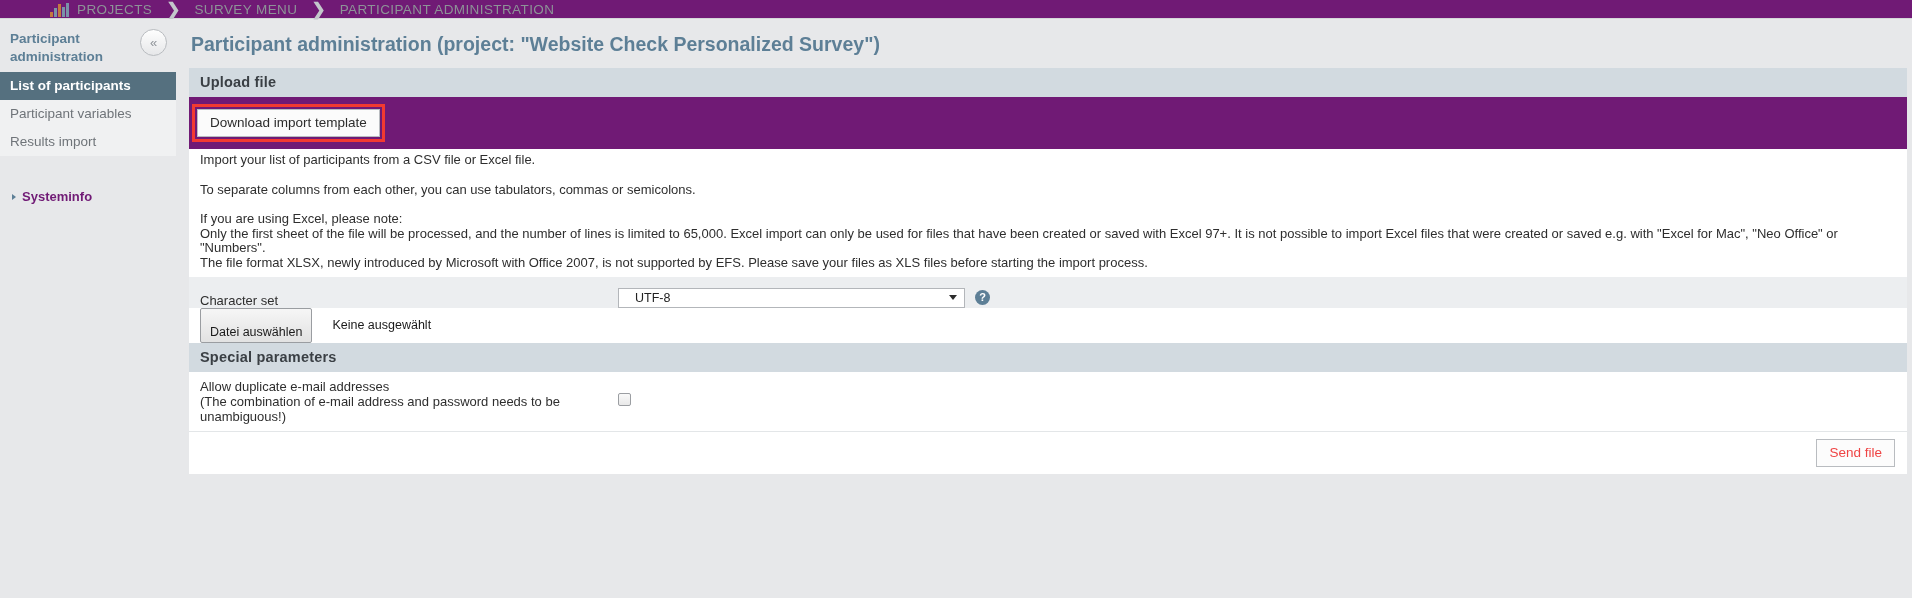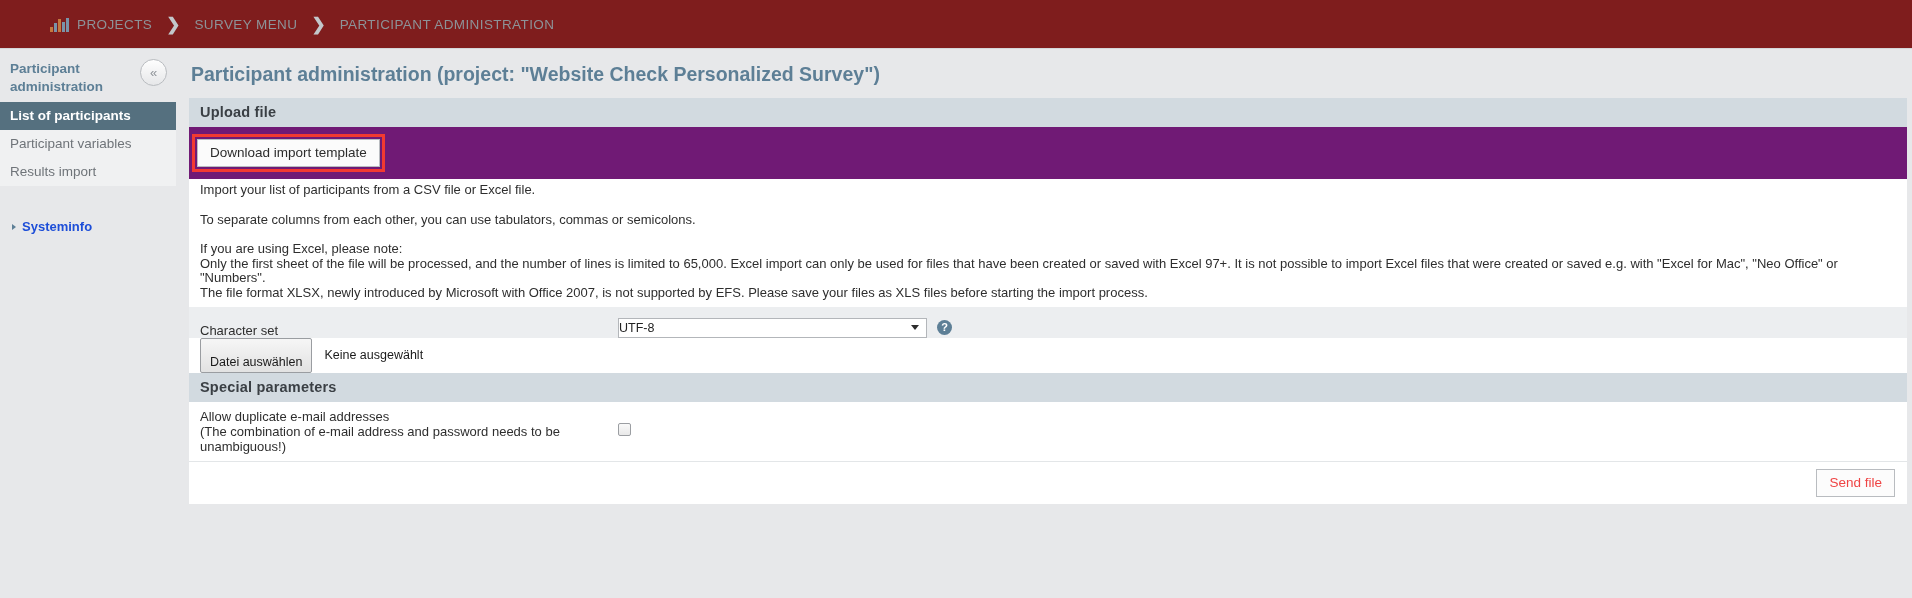--- a/index.html
+++ b/index.html
@@ -8,22 +8,22 @@
     width: 1912px; height: 598px;
     overflow: hidden;
     background: #e7e8ea;
     font-family: "Liberation Sans", sans-serif;
     font-size: 13px;
     color: #333;
   }
 
   
   #breadcrumb-bar {
-    height: 49px;
-    background: #7f1d1d;
+    height: 19px;
+    background: #701a75;
     border-bottom: 1px solid #d5d7d9;
     display: flex;
     align-items: center;
     padding-left: 50px;
   }
   .bc-icon {
     width: 18px; height: 15px;
     display: inline-block;
     position: relative;
     margin-right: 9px;
@@ -77,21 +77,21 @@
   }
   .side-item.active {
     background: #55707f;
     color: #ffffff;
     font-weight: bold;
   }
   .side-item.plain { background: #f0f1f2; }
   #side-systeminfo {
     margin-top: 33px;
     padding-left: 12px;
-    color: #1d4ed8;
+    color: #701a75;
     font-weight: bold;
     font-size: 13px;
     cursor: pointer;
   }
   #side-systeminfo .caret {
     display: inline-block;
     border-left: 4px solid #5d7f96;
     border-top: 3.5px solid transparent;
     border-bottom: 3.5px solid transparent;
     margin-right: 6px;
@@ -174,25 +174,25 @@
   .flabel {
     width: 418px;
     flex: 0 0 418px;
     font-size: 13px;
     color: #2e2e2e;
     line-height: 15px;
   }
   .fctl { flex: 1; display: flex; align-items: center; }
 
   select.cs {
-    width: 309px;
+    width: 347px;
     height: 20px;
     font-family: "Liberation Sans", sans-serif;
     font-size: 12.5px;
-    padding-left: 0;
+    padding-left: 16px;
     border: 1px solid #b3b6ba;
     background: #ffffff;
     color: #222;
     -webkit-appearance: none;
     appearance: none;
   }
   .select-wrap { position: relative; display:inline-block; }
   .select-wrap .arw {
     position: absolute; right: 8px; top: 7px;
     border-left: 4px solid transparent;
@@ -216,21 +216,21 @@
   .file-btn {
     background: linear-gradient(#f6f6f6,#e2e2e2);
     border: 1px solid #9a9da1;
     border-radius: 2px;
     font-size: 12.5px;
     padding: 16px 9px 3px 9px;
     color: #1a1a1a;
     cursor: pointer;
     font-family: "Liberation Sans", sans-serif;
   }
-  .file-name { margin-left: 12px; font-size: 12.5px; color: #1a1a1a; }
+  .file-name { margin-left: 20px; font-size: 12.5px; color: #1a1a1a; }
 
   .cb {
     width: 13px; height: 13px;
     border: 1px solid #9b9ea2;
     background: linear-gradient(#f9f9f9,#e9e9e9);
     border-radius: 2px;
     display: inline-block;
     position: relative;
     cursor: pointer;
   }

